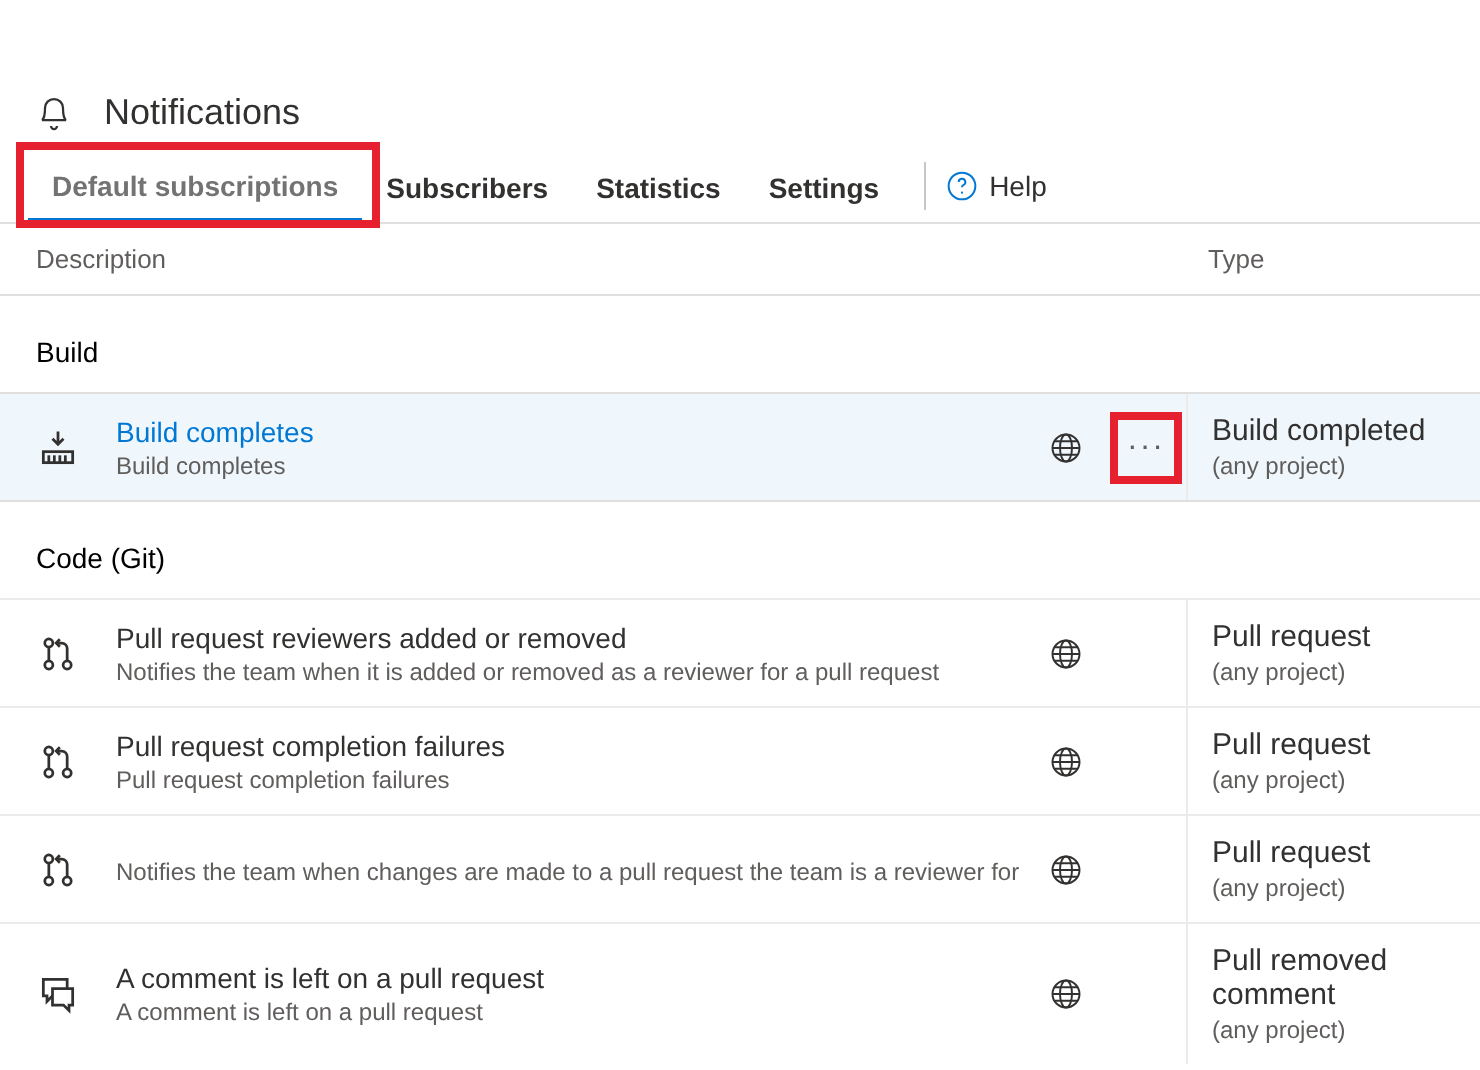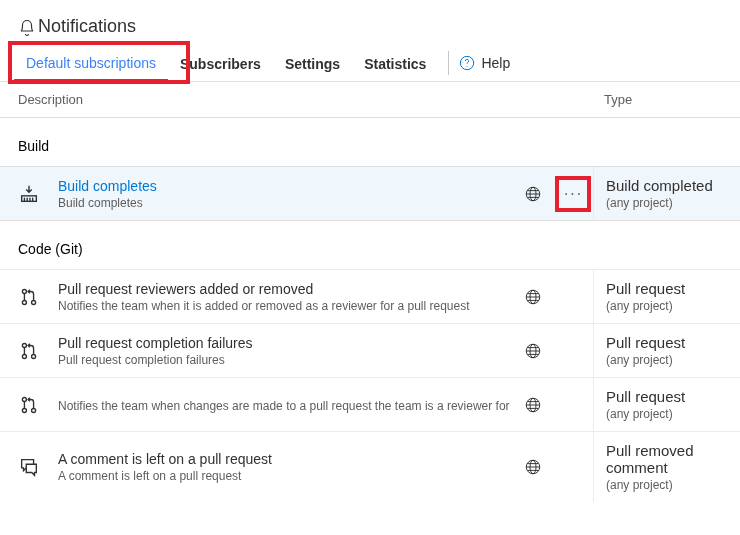--- a/index.html
+++ b/index.html
@@ -7,23 +7,24 @@
     font-family: "Segoe UI", -apple-system, BlinkMacSystemFont, sans-serif;
     font-size: 14px;
     color: #323130;
     width: 740px;
     height: 535px;
     background: #fff;
     overflow: hidden;
   }
   .header {
     display: flex;
-    align-items: flex-end;
-    gap: 2px;
+    align-items: center;
+    gap: 16px;
     padding: 16px 18px 8px 18px;
+    margin-top: 30px;
   }
   .header .title {
     font-size: 18px;
     font-weight: 400;
     color: #323130;
   }
   .tabs {
     display: flex;
     align-items: center;
     padding: 0 14px;
@@ -31,22 +32,22 @@
     position: relative;
   }
   .tab {
     padding: 10px 12px 8px 12px;
     color: #323130;
     cursor: pointer;
     font-size: 14px;
     font-weight: bold;
   }
   .tab.active {
-    color: #3b82f6;
-    font-weight: 400;
+    color: #737373;
+    font-weight: 700;
     border-bottom: 2px solid #0078d4;
   }
   .tab-highlight {
     position: absolute;
     border: 4px solid #e6202e;
     top: -4px;
     left: 8px;
     width: 182px;
     height: 43px;
     pointer-events: none;
@@ -127,22 +128,22 @@
       <path d="M10 20a2 2 0 0 0 4 0"></path>
     </svg>
   </span>
   <span class="title">Notifications</span>
 </div>
 
 <div class="tabs">
   <div class="tab-highlight"></div>
   <div class="tab active">Default subscriptions</div>
   <div class="tab">Subscribers</div>
+  <div class="tab">Statistics</div>
   <div class="tab">Settings</div>
-  <div class="tab">Statistics</div>
   <div class="divider-v"></div>
   <div class="help">
     <span>
       <svg width="16" height="16" viewBox="0 0 24 24" fill="none" stroke="#0078d4" stroke-width="1.5">
         <circle cx="12" cy="12" r="10"></circle>
         <path d="M9.5 9a2.5 2.5 0 1 1 3.5 2.3c-.8.4-1 1-1 1.7"></path>
         <circle cx="12" cy="17" r="0.8" fill="#0078d4" stroke="none"></circle>
       </svg>
     </span>
     <span>Help</span>

